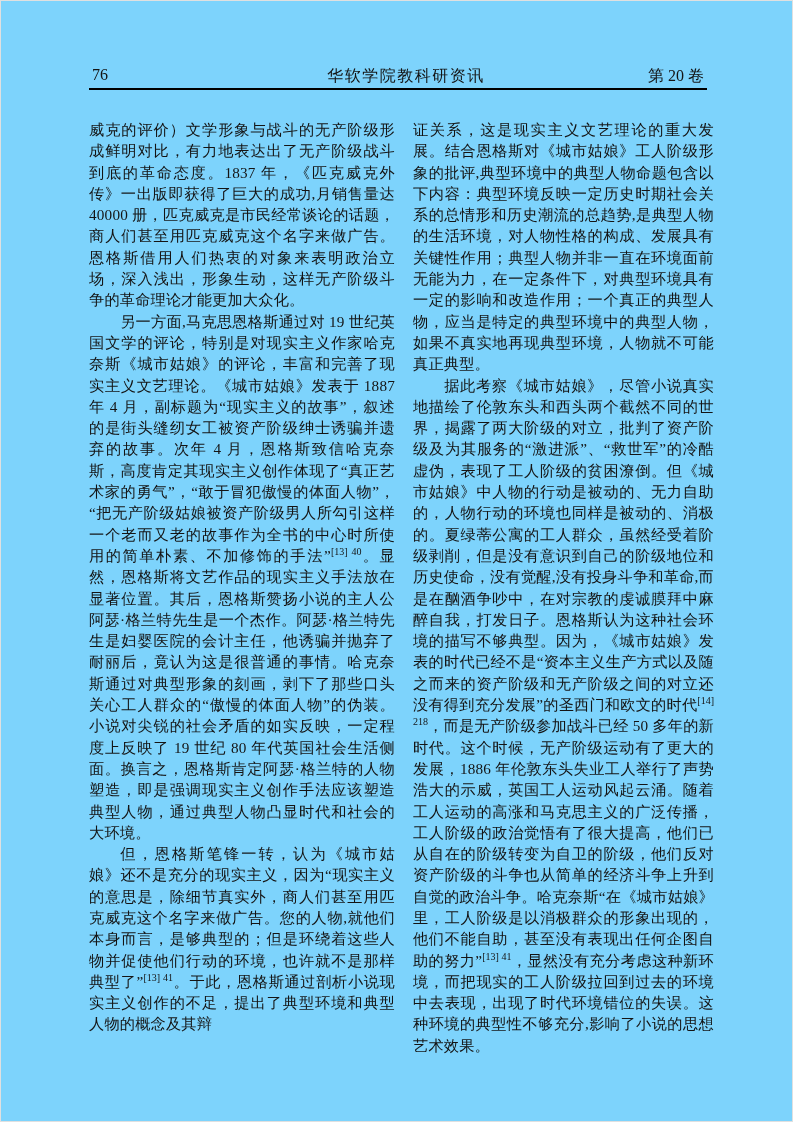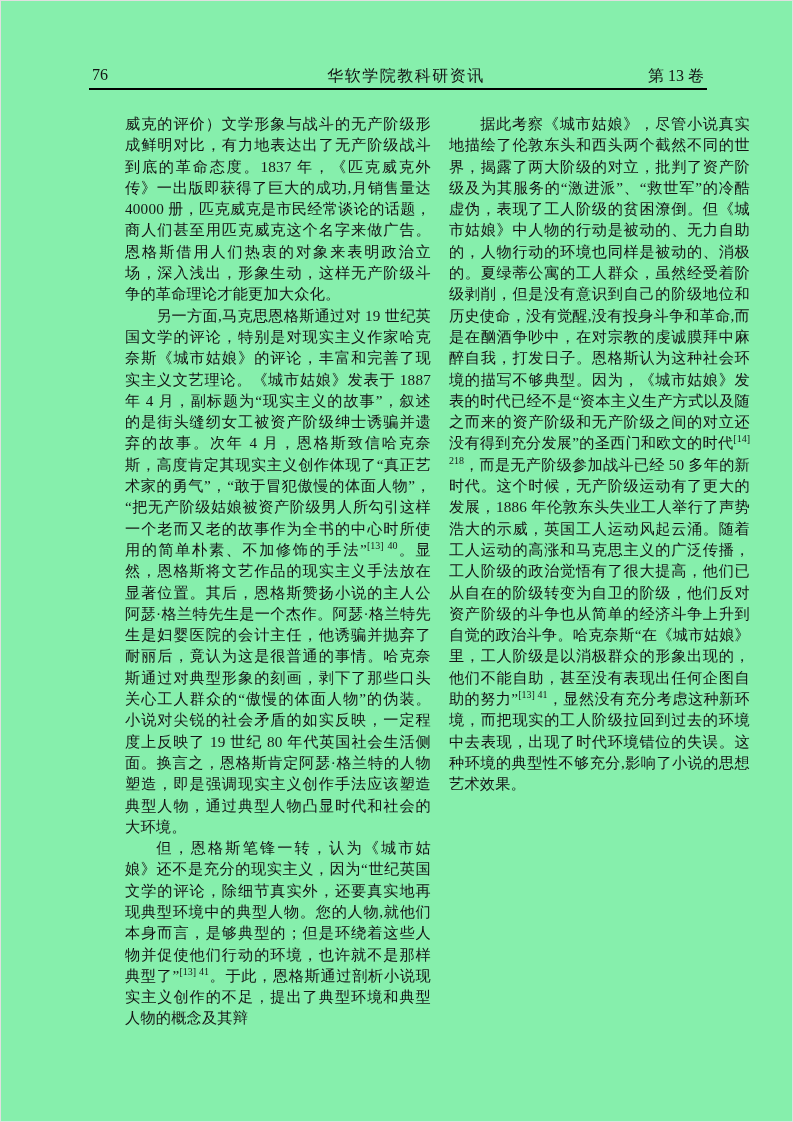--- a/index.html
+++ b/index.html
@@ -4,21 +4,21 @@
 <style>
   html, body {
     margin: 0;
     padding: 0;
     background: #ffffff;
   }
   .page {
     position: relative;
     width: 793px;
     height: 1122px;
-    background: #86efac;
+    background: #7dd3fc;
     border: 1px solid #e0e0e0;
     box-sizing: border-box;
     font-family: "Liberation Serif", "DejaVu Serif", serif;
     color: #141414;
     overflow: hidden;
   }
   .running-head {
     position: absolute;
     top: 63px;
     left: 0;
@@ -48,26 +48,25 @@
   .head-rule {
     position: absolute;
     left: 88px;
     top: 87px;
     width: 618px;
     height: 2px;
     background: #000;
   }
   .col {
     position: absolute;
-    top: 112px;
+    top: 118px;
     font-size: 15.2px;
     line-height: 21.3px;
     text-align: justify;
     letter-spacing: 0.2px;
-    margin-left: 36px;
   }
   .col-left  { left: 88px;  width: 306px; }
   .col-right { left: 412px; width: 301px; }
   .col p {
     margin: 0;
     padding: 0;
   }
   .col p.indent { text-indent: 2.05em; }
   .sup {
     font-size: 10px;
@@ -77,28 +76,29 @@
   }
 </style>
 </head>
 <body>
 
 <div class="page">
 
   <div class="running-head">
     <span class="head-pageno">76</span>
     <span class="head-title">华软学院教科研资讯</span>
-    <span class="head-volume">第 13 卷</span>
+    <span class="head-volume">第 20 卷</span>
   </div>
 
   <div class="head-rule"></div>
 
   <div class="col col-left">
       <p><span>威克的评价）文学形象与战斗的无产阶级形成鲜明对比，有力地表达出了无产阶级战斗到底的革命态度。1837 年，《匹克威克外传》一出版即获得了巨大的成功,月销售量达 40000 册，匹克威克是市民经常谈论的话题，商人们甚至用匹克威克这个名字来做广告。恩格斯借用人们热衷的对象来表明政治立场，深入浅出，形象生动，这样无产阶级斗争的革命理论才能更加大众化。</span></p>
       <p class="indent"><span>另一方面,马克思恩格斯通过对 19 世纪英国文学的评论，特别是对现实主义作家哈克奈斯《城市姑娘》的评论，丰富和完善了现实主义文艺理论。《城市姑娘》发表于 1887 年 4 月，副标题为“现实主义的故事”，叙述的是街头缝纫女工被资产阶级绅士诱骗并遗弃的故事。次年 4 月，恩格斯致信哈克奈斯，高度肯定其现实主义创作体现了“真正艺术家的勇气”，“敢于冒犯傲慢的体面人物”，“把无产阶级姑娘被资产阶级男人所勾引这样一个老而又老的故事作为全书的中心时所使用的简单朴素、不加修饰的手法”</span><span class="sup">[13] 40</span><span>。显然，恩格斯将文艺作品的现实主义手法放在显著位置。其后，恩格斯赞扬小说的主人公阿瑟·格兰特先生是一个杰作。阿瑟·格兰特先生是妇婴医院的会计主任，他诱骗并抛弃了耐丽后，竟认为这是很普通的事情。哈克奈斯通过对典型形象的刻画，剥下了那些口头关心工人群众的“傲慢的体面人物”的伪装。小说对尖锐的社会矛盾的如实反映，一定程度上反映了 19 世纪 80 年代英国社会生活侧面。换言之，恩格斯肯定阿瑟·格兰特的人物塑造，即是强调现实主义创作手法应该塑造典型人物，通过典型人物凸显时代和社会的大环境。</span></p>
-      <p class="indent"><span>但，恩格斯笔锋一转，认为《城市姑娘》还不是充分的现实主义，因为“世纪英国文学的评论，除细节真实外，还要真实地再现典型环境中的典型人物。您的人物,就他们本身而言，是够典型的；但是环绕着这些人物并促使他们行动的环境，也许就不是那样典型了”</span><span class="sup">[13] 41</span><span>。于此，恩格斯通过剖析小说现实主义创作的不足，提出了典型环境和典型人物的概念及其辩</span></p>
+      <p class="indent"><span>但，恩格斯笔锋一转，认为《城市姑娘》还不是充分的现实主义，因为“现实主义的意思是，除细节真实外，商人们甚至用匹克威克这个名字来做广告。您的人物,就他们本身而言，是够典型的；但是环绕着这些人物并促使他们行动的环境，也许就不是那样典型了”</span><span class="sup">[13] 41</span><span>。于此，恩格斯通过剖析小说现实主义创作的不足，提出了典型环境和典型人物的概念及其辩</span></p>
     </div>
 
   <div class="col col-right">
+      <p><span>证关系，这是现实主义文艺理论的重大发展。结合恩格斯对《城市姑娘》工人阶级形象的批评,典型环境中的典型人物命题包含以下内容：典型环境反映一定历史时期社会关系的总情形和历史潮流的总趋势,是典型人物的生活环境，对人物性格的构成、发展具有关键性作用；典型人物并非一直在环境面前无能为力，在一定条件下，对典型环境具有一定的影响和改造作用；一个真正的典型人物，应当是特定的典型环境中的典型人物，如果不真实地再现典型环境，人物就不可能真正典型。</span></p>
       <p class="indent"><span>据此考察《城市姑娘》，尽管小说真实地描绘了伦敦东头和西头两个截然不同的世界，揭露了两大阶级的对立，批判了资产阶级及为其服务的“激进派”、“救世军”的冷酷虚伪，表现了工人阶级的贫困潦倒。但《城市姑娘》中人物的行动是被动的、无力自助的，人物行动的环境也同样是被动的、消极的。夏绿蒂公寓的工人群众，虽然经受着阶级剥削，但是没有意识到自己的阶级地位和历史使命，没有觉醒,没有投身斗争和革命,而是在酗酒争吵中，在对宗教的虔诚膜拜中麻醉自我，打发日子。恩格斯认为这种社会环境的描写不够典型。因为，《城市姑娘》发表的时代已经不是“资本主义生产方式以及随之而来的资产阶级和无产阶级之间的对立还没有得到充分发展”的圣西门和欧文的时代</span><span class="sup">[14] 218</span><span>，而是无产阶级参加战斗已经 50 多年的新时代。这个时候，无产阶级运动有了更大的发展，1886 年伦敦东头失业工人举行了声势浩大的示威，英国工人运动风起云涌。随着工人运动的高涨和马克思主义的广泛传播，工人阶级的政治觉悟有了很大提高，他们已从自在的阶级转变为自卫的阶级，他们反对资产阶级的斗争也从简单的经济斗争上升到自觉的政治斗争。哈克奈斯“在《城市姑娘》里，工人阶级是以消极群众的形象出现的，他们不能自助，甚至没有表现出任何企图自助的努力”</span><span class="sup">[13] 41</span><span>，显然没有充分考虑这种新环境，而把现实的工人阶级拉回到过去的环境中去表现，出现了时代环境错位的失误。这种环境的典型性不够充分,影响了小说的思想艺术效果。</span></p>
     </div>
 
 </div>
 
 </body></html>

